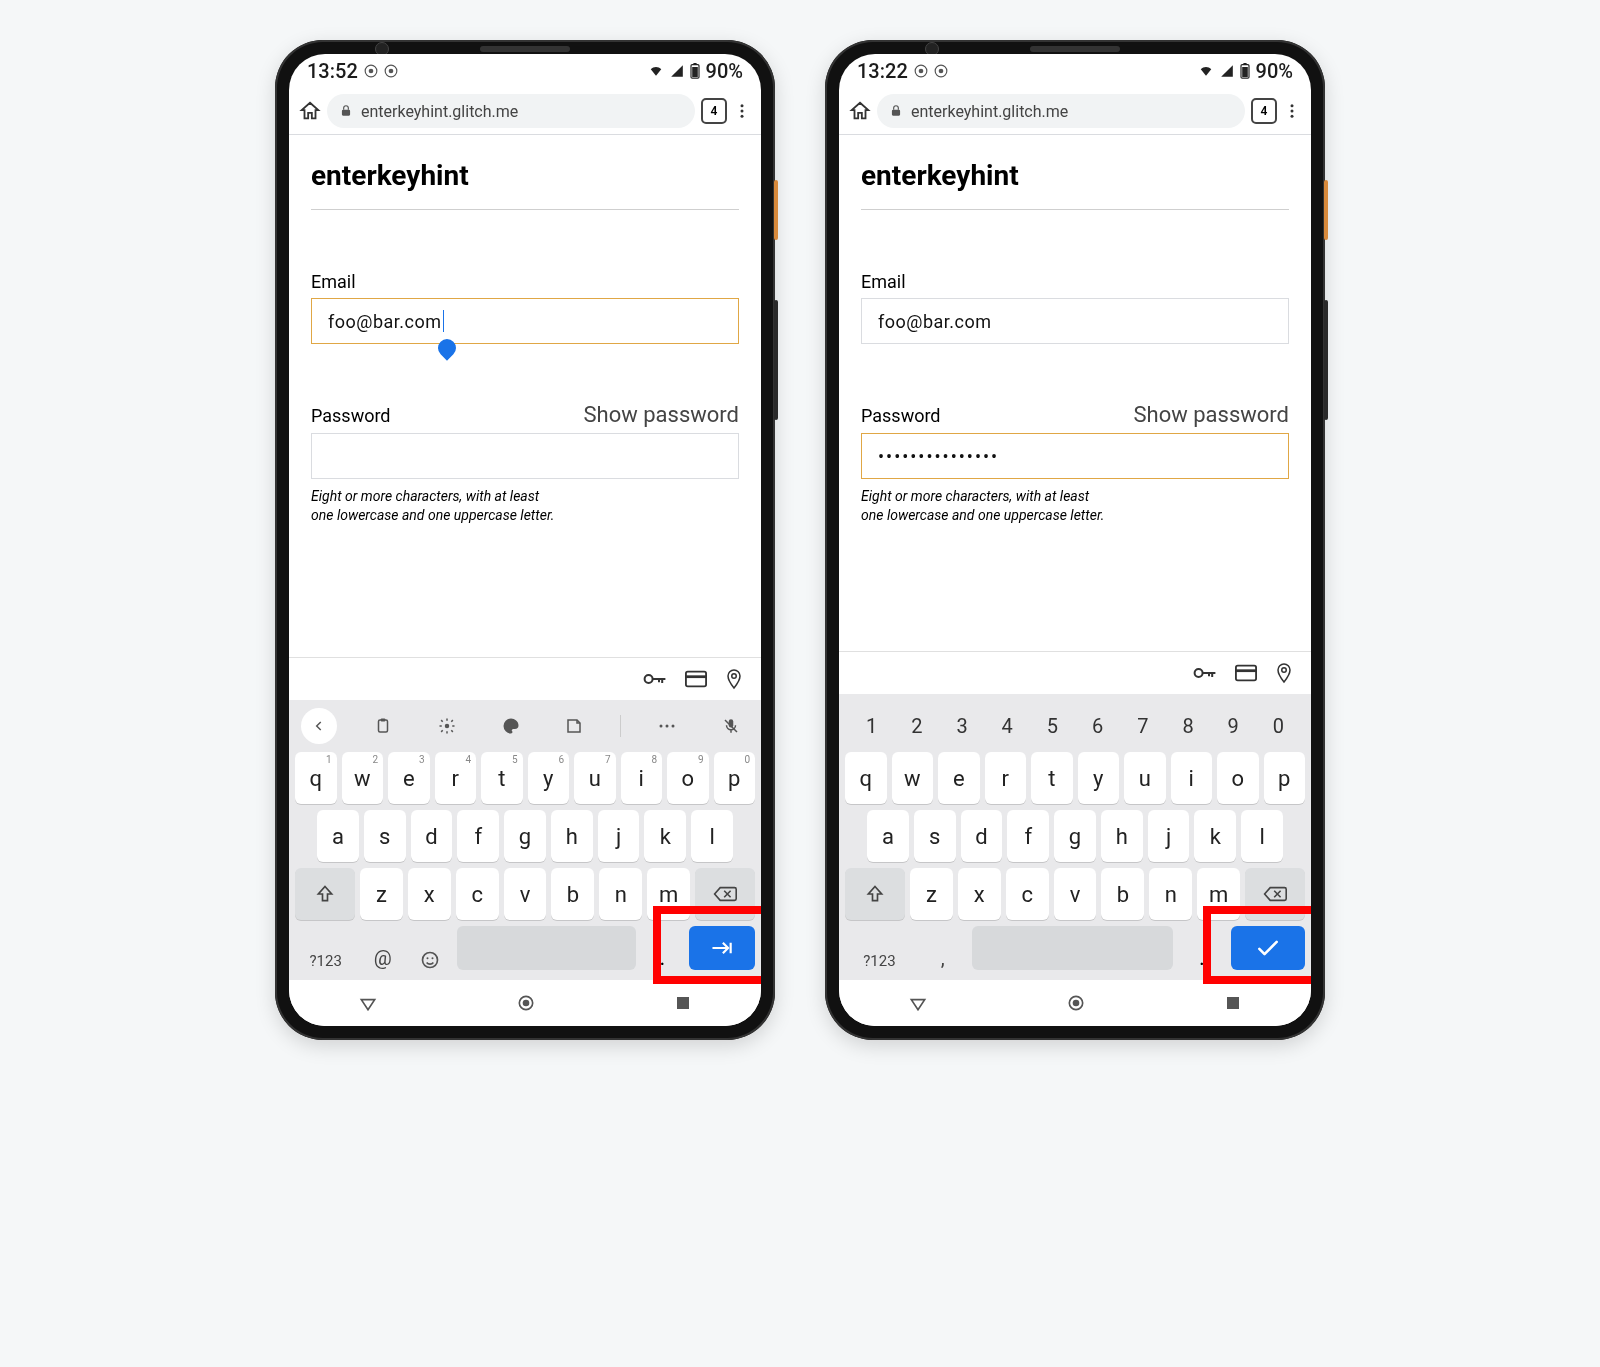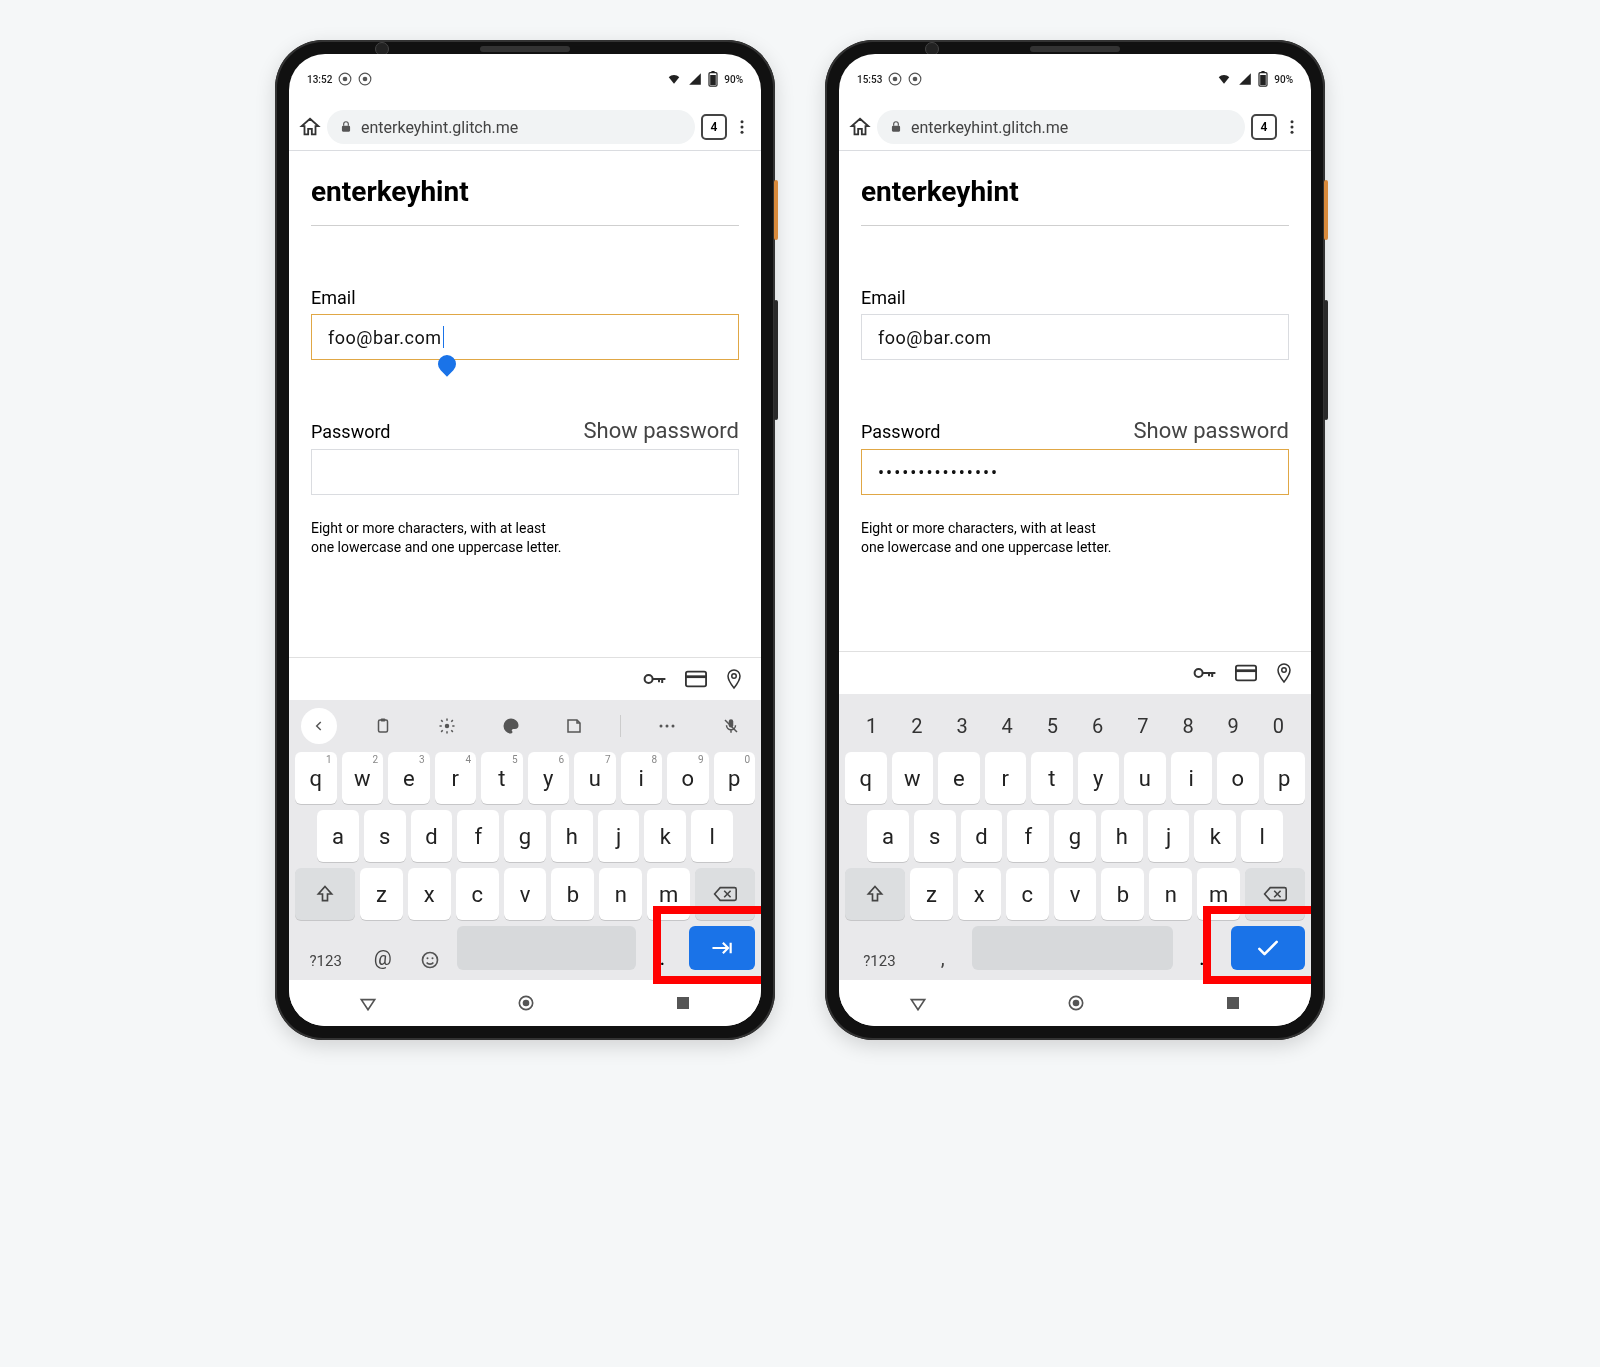--- a/index.html
+++ b/index.html
@@ -64,22 +64,22 @@
     overflow:hidden;
     display:flex;
     flex-direction:column;
     position:relative;
   }
 
   
   .status-bar {
     height:34px;
     display:flex; align-items:center; justify-content:space-between;
-    padding:8px 18px;
-    font-size:10px; font-weight:500;
+    padding:0 18px;
+    font-size:20px; font-weight:500;
     color:var(--status-text);
   }
   .status-left, .status-right { display:flex; align-items:center; gap:6px; }
   .status-right svg { display:block; }
 
   
   .url-row {
     height:46px;
     display:flex; align-items:center; gap:6px;
     padding:0 10px;
@@ -129,21 +129,21 @@
     margin-left:1px;
     animation:blink 1s steps(1) infinite;
   }
   @keyframes blink { 50% { opacity:0; } }
   .teardrop {
     position:absolute;
     width:18px; height:18px; background:#1a73e8;
     border-radius:50% 50% 50% 0;
     transform:rotate(-45deg);
   }
-  .hint { font-size:14px; margin-top:24px; line-height:1.35; }
+  .hint { font-size:14px; margin-top:8px; line-height:1.35;font-style:italic; }
 
   
   .accessory {
     height:42px; display:flex; justify-content:flex-end; align-items:center;
     gap:18px; padding:0 18px; border-top:1px solid #e0e0e0;
     background:#fff;
   }
 
   
   .keyboard {
@@ -446,21 +446,21 @@
     <div class="highlight-box" style="right:-8px; bottom:42px; width:100px; height:62px;"></div>
   </div>
 </div>
 
 <div class="phone">
   <div class="speaker"></div>
     <div class="camera"></div>
   <div class="screen">
     <div class="status-bar">
       <div class="status-left">
-        <span>15:53</span>
+        <span>13:22</span>
         <span class="icon">
           <svg width="14" height="14" viewBox="0 0 24 24">
               <circle cx="12" cy="12" r="10" fill="none" stroke="#555" stroke-width="2"></circle>
               <circle cx="12" cy="12" r="4" fill="#555"></circle>
             </svg>
         </span>
         <span class="icon">
           <svg width="14" height="14" viewBox="0 0 24 24">
               <circle cx="12" cy="12" r="10" fill="none" stroke="#555" stroke-width="2"></circle>
               <circle cx="12" cy="12" r="4" fill="#555"></circle>

